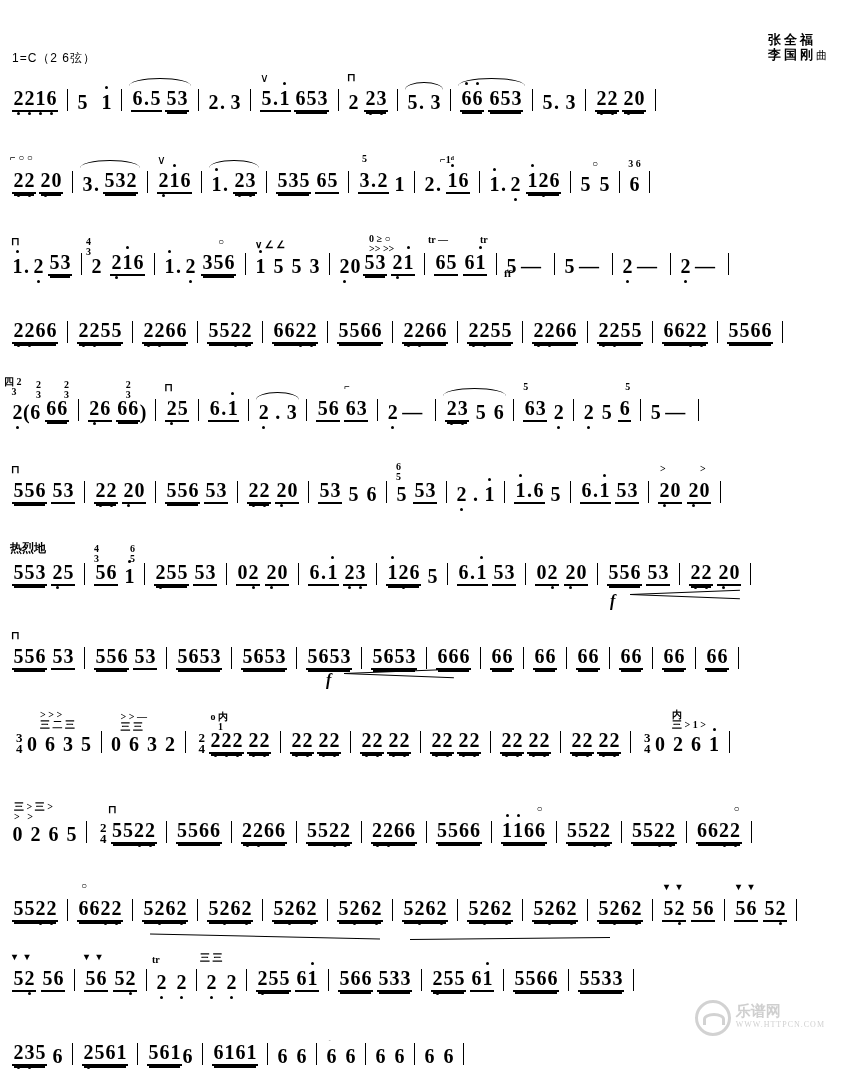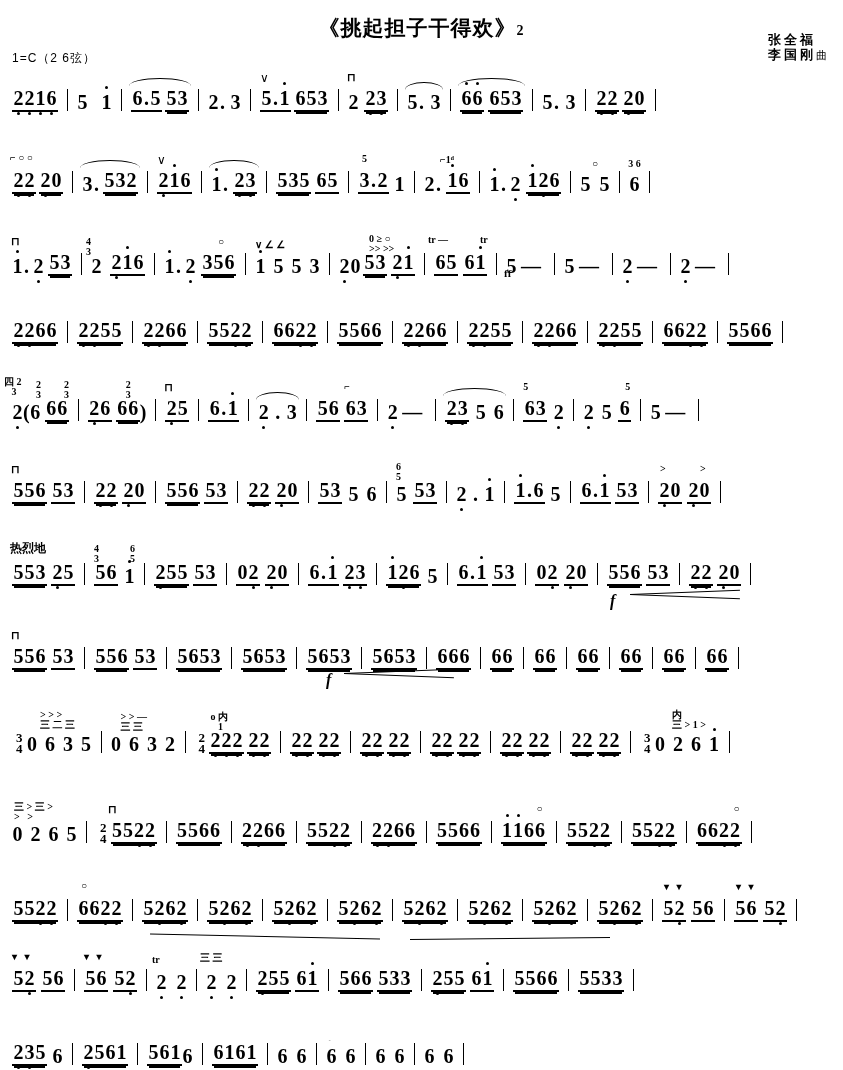--- a/index.html
+++ b/index.html
@@ -115,23 +115,20 @@
   }
   .wm .txt{font-size:15px;font-weight:bold;color:#6f6f6f;line-height:13px;}
   .wm .txt small{display:block;font-size:8px;font-weight:normal;letter-spacing:1px;}
   .clip{position:absolute;left:0;top:1040px;width:843px;height:30px;overflow:hidden;}
 </style>
 </head>
 <body>
 
 <div class="page">
 
-  <div class="title">
-    <span>《挑起担子干得欢》</span><span class="num">2</span>
-  </div>
 
   <div class="composers">
     <div>张全福</div>
     <div><span>李国刚</span><span class="suffix">曲</span></div>
   </div>
 
   <div class="keysig">1=C（2 6弦）</div>
 
   <div class="sys" style="top:88px;">
     <div class="row">
@@ -927,14 +924,21 @@
         <span class="bar"></span>
         <span class="cell">
             <span class="note">6</span>
             <span class="note" style="margin-left:8px;">6</span>
           </span>
         <span class="bar"></span>
       </div>
     </div>
   </div>
 
+  <div class="wm">
+    <div class="logo"></div>
+    <div class="txt">
+      <span>乐谱网</span>
+      <small>WWW.HTTPCN.COM</small>
+    </div>
+  </div>
 
 </div>
 
 </body></html>

